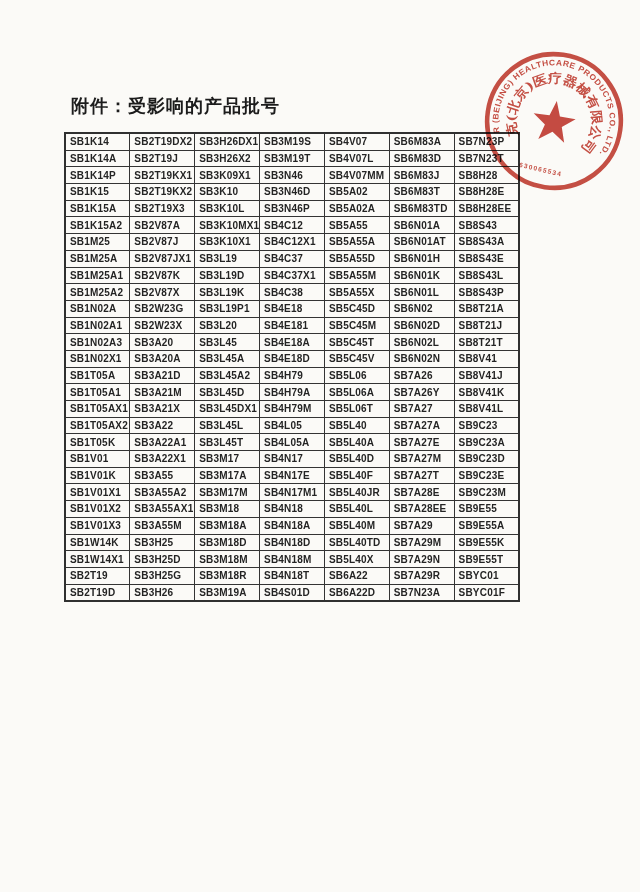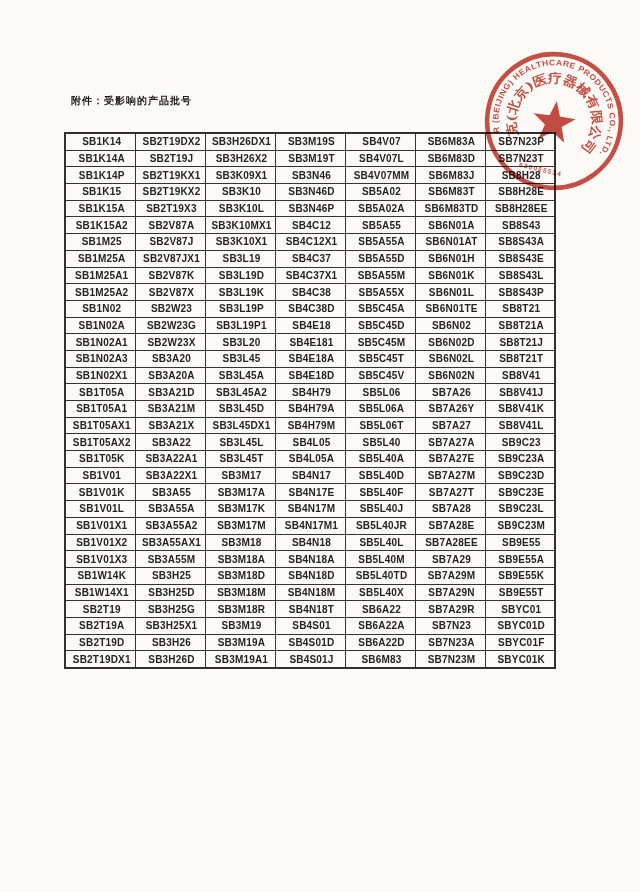--- a/index.html
+++ b/index.html
@@ -7,34 +7,33 @@
     width:640px;height:892px;
     background:#fbfaf7;
     position:relative;
     overflow:hidden;
     font-family:"Liberation Sans",sans-serif;
   }
   .page-title{
     position:absolute;
     left:71px;top:94px;
     font-family:"DejaVu Serif","Liberation Serif",serif;
-    font-size:10px;
+    font-size:18px;
     font-weight:bold;
     color:#1c1c1c;
     letter-spacing:1px;
     white-space:nowrap;
   }
   table.batch-table{
     position:absolute;
     left:64px;top:132px;
-    width:492px;
+    width:456px;
     border-collapse:collapse;
     table-layout:fixed;
     border:2px solid #303030;
-    text-align:center;
   }
   table.batch-table td{
     border:1px solid #343434;
     height:15.7px;
     padding:0 1px 0 4px;
     font-family:"Liberation Sans",sans-serif;
     font-size:10px;
     font-weight:bold;
     color:#242424;
     letter-spacing:0.2px;
@@ -164,29 +163,20 @@
         <tr>
           <td>SB1M25A2</td>
           <td>SB2V87X</td>
           <td>SB3L19K</td>
           <td>SB4C38</td>
           <td>SB5A55X</td>
           <td>SB6N01L</td>
           <td>SB8S43P</td>
         </tr>
         <tr>
-          <td>SB1N02</td>
-          <td>SB2W23</td>
-          <td>SB3L19P</td>
-          <td>SB4C38D</td>
-          <td>SB5C45A</td>
-          <td>SB6N01TE</td>
-          <td>SB8T21</td>
-        </tr>
-        <tr>
           <td>SB1N02A</td>
           <td>SB2W23G</td>
           <td>SB3L19P1</td>
           <td>SB4E18</td>
           <td>SB5C45D</td>
           <td>SB6N02</td>
           <td>SB8T21A</td>
         </tr>
         <tr>
           <td>SB1N02A1</td>
@@ -272,29 +262,20 @@
         <tr>
           <td>SB1V01K</td>
           <td>SB3A55</td>
           <td>SB3M17A</td>
           <td>SB4N17E</td>
           <td>SB5L40F</td>
           <td>SB7A27T</td>
           <td>SB9C23E</td>
         </tr>
         <tr>
-          <td>SB1V01L</td>
-          <td>SB3A55A</td>
-          <td>SB3M17K</td>
-          <td>SB4N17M</td>
-          <td>SB5L40J</td>
-          <td>SB7A28</td>
-          <td>SB9C23L</td>
-        </tr>
-        <tr>
           <td>SB1V01X1</td>
           <td>SB3A55A2</td>
           <td>SB3M17M</td>
           <td>SB4N17M1</td>
           <td>SB5L40JR</td>
           <td>SB7A28E</td>
           <td>SB9C23M</td>
         </tr>
         <tr>
           <td>SB1V01X2</td>
@@ -335,46 +316,28 @@
         <tr>
           <td>SB2T19</td>
           <td>SB3H25G</td>
           <td>SB3M18R</td>
           <td>SB4N18T</td>
           <td>SB6A22</td>
           <td>SB7A29R</td>
           <td>SBYC01</td>
         </tr>
         <tr>
-          <td>SB2T19A</td>
-          <td>SB3H25X1</td>
-          <td>SB3M19</td>
-          <td>SB4S01</td>
-          <td>SB6A22A</td>
-          <td>SB7N23</td>
-          <td>SBYC01D</td>
-        </tr>
-        <tr>
           <td>SB2T19D</td>
           <td>SB3H26</td>
           <td>SB3M19A</td>
           <td>SB4S01D</td>
           <td>SB6A22D</td>
           <td>SB7N23A</td>
           <td>SBYC01F</td>
         </tr>
-        <tr>
-          <td>SB2T19DX1</td>
-          <td>SB3H26D</td>
-          <td>SB3M19A1</td>
-          <td>SB4S01J</td>
-          <td>SB6M83</td>
-          <td>SB7N23M</td>
-          <td>SBYC01K</td>
-        </tr>
       </tbody>
   </table>
 
   <svg class="stamp" viewBox="0 0 160 160" aria-hidden="true">
     <defs>
       <path id="arc-outer" d="M 28.3 98.8 A 55 55 0 1 1 127.6 107.5" fill="none"></path>
       <path id="arc-inner" d="M 47.1 99 A 38 38 0 1 1 104.4 109.1" fill="none"></path>
     </defs>
 
     <circle cx="80" cy="80" r="66" fill="none" stroke="#c0382c" stroke-width="4.5"></circle>

